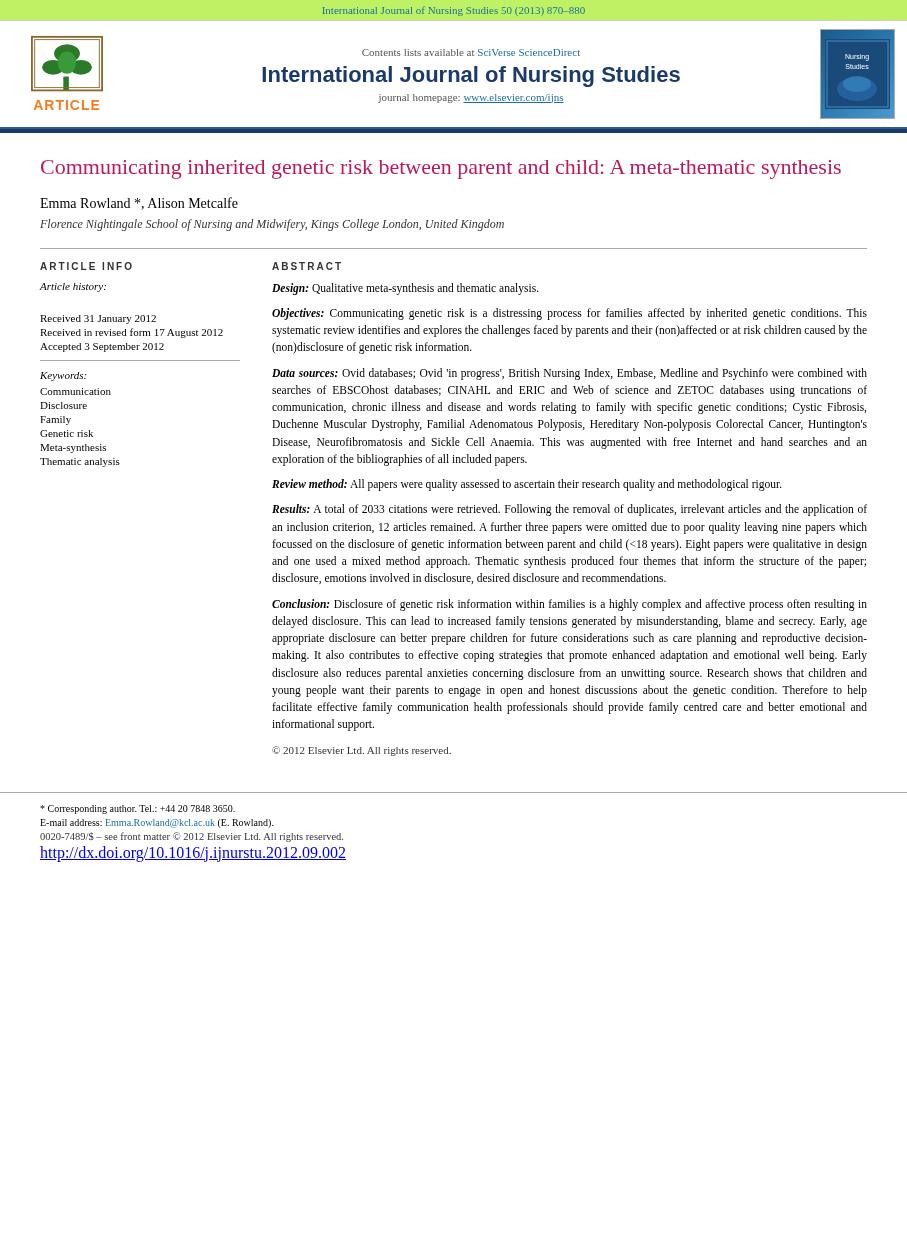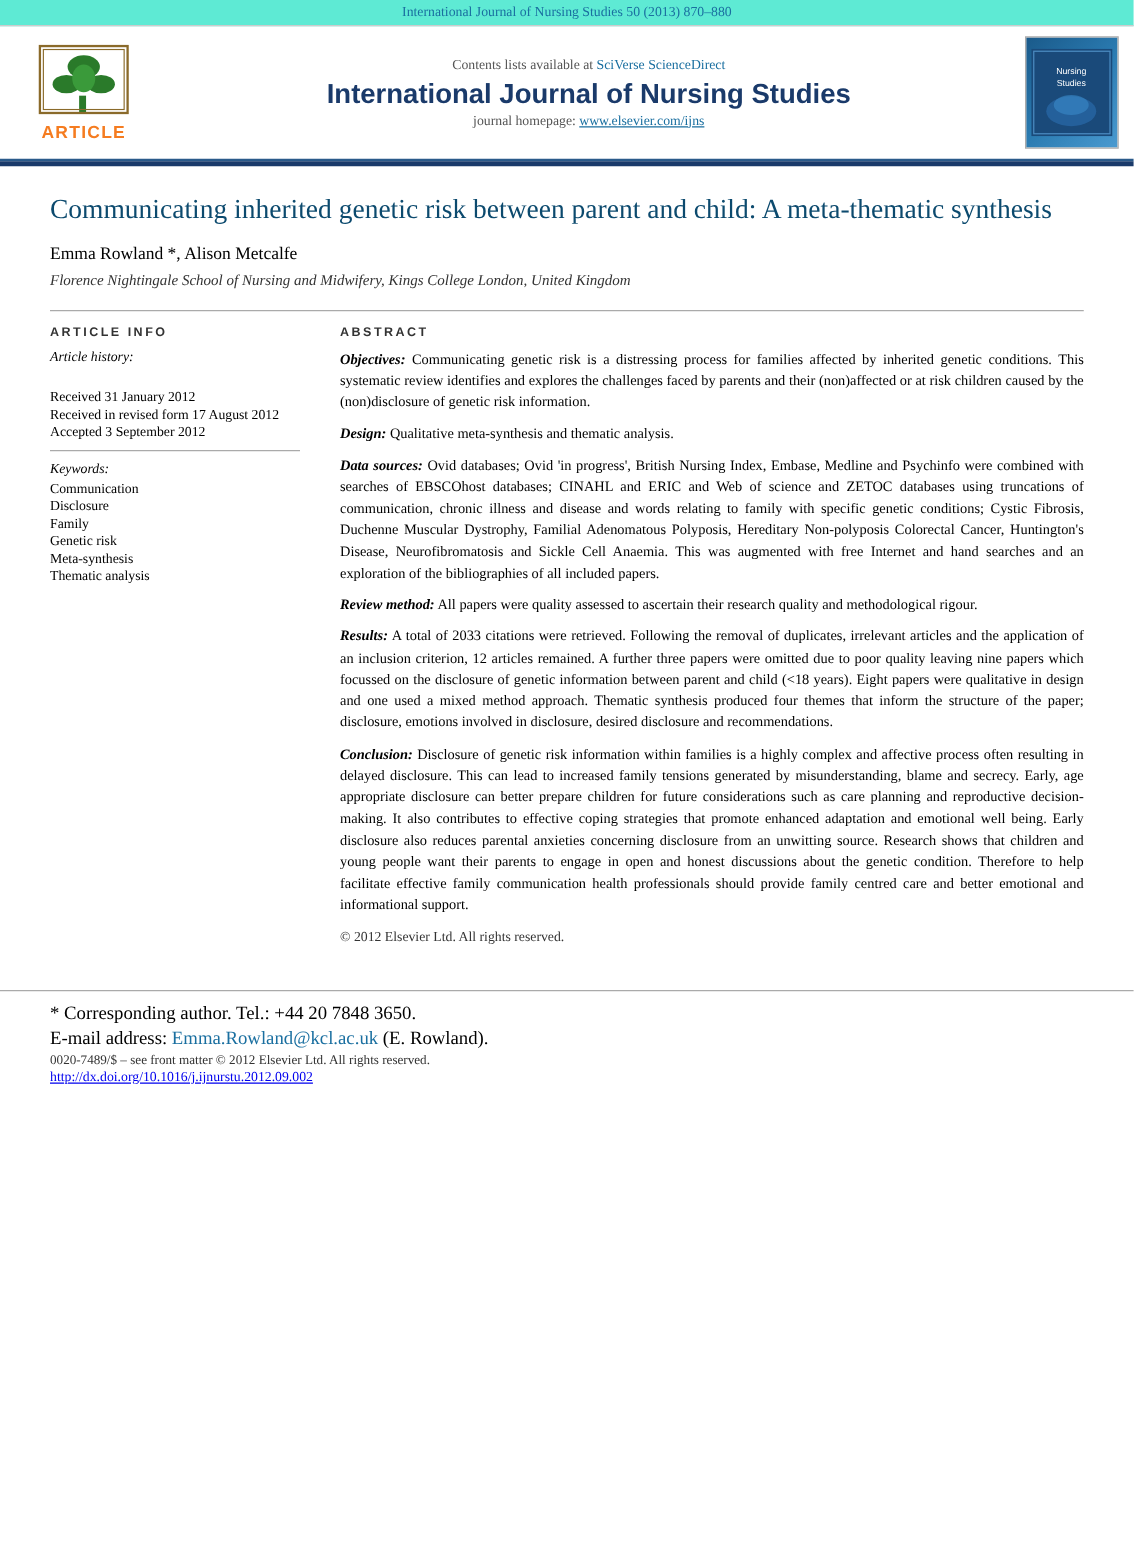--- a/index.html
+++ b/index.html
@@ -6,21 +6,21 @@
     body {
       font-family: 'Times New Roman', Times, serif;
       background: #fff;
       color: #000;
       font-size: 13px;
       width: 907px;
       min-height: 1238px;
     }
 
     .top-bar {
-      background: #5eead4;
+      background: #bef264;
       text-align: center;
       font-size: 11px;
       color: #1a6fa0;
       padding: 4px 0;
       border-bottom: 1px solid #ccc;
     }
 
     .journal-header {
       display: flex;
       align-items: center;
@@ -107,21 +107,21 @@
       margin: 0;
     }
 
     .paper-content {
       padding: 20px 40px;
     }
 
     .paper-title {
       font-size: 22px;
       font-weight: normal;
-      color: #0c4a6e;
+      color: #be185d;
       margin-bottom: 14px;
       line-height: 1.3;
     }
 
     .authors {
       font-size: 14px;
       margin-bottom: 5px;
     }
 
     .affiliation {
@@ -216,36 +216,36 @@
       margin: 16px 0 10px 0;
     }
 
     .footer-section {
       padding: 0 40px 16px 40px;
       font-size: 11px;
     }
 
     .footer-note {
       margin-bottom: 3px;
-      font-size: 15px;
+      font-size: 10px;
     }
 
     .footer-note a {
       color: #1a6fa0;
       text-decoration: none;
     }
 
     .footer-issn {
       font-size: 10.5px;
       color: #333;
       margin-bottom: 2px;
     }
 
     .footer-doi {
-      font-size: 11px;
+      font-size: 16px;
       color: #1a6fa0;
     }
   </style>
 </head>
 <body>
 
 <div class="top-bar">
   <span>International Journal of Nursing Studies 50 (2013) 870–880</span>
 </div>
 
@@ -324,25 +324,25 @@
       <div class="keyword-item">Family</div>
       <div class="keyword-item">Genetic risk</div>
       <div class="keyword-item">Meta-synthesis</div>
       <div class="keyword-item">Thematic analysis</div>
     </div>
 
     <div class="right-col">
       <div class="section-header">ABSTRACT</div>
 
       <div class="abstract-para">
+        <span class="label">Design:</span><span> Qualitative meta-synthesis and thematic analysis.</span>
+      </div>
+
+      <div class="abstract-para">
         <span class="label">Objectives:</span><span> Communicating genetic risk is a distressing process for families affected by inherited genetic conditions. This systematic review identifies and explores the challenges faced by parents and their (non)affected or at risk children caused by the (non)disclosure of genetic risk information.</span>
-      </div>
-
-      <div class="abstract-para">
-        <span class="label">Design:</span><span> Qualitative meta-synthesis and thematic analysis.</span>
       </div>
 
       <div class="abstract-para">
         <span class="label">Data sources:</span><span> Ovid databases; Ovid 'in progress', British Nursing Index, Embase, Medline and Psychinfo were combined with searches of EBSCOhost databases; CINAHL and ERIC and Web of science and ZETOC databases using truncations of communication, chronic illness and disease and words relating to family with specific genetic conditions; Cystic Fibrosis, Duchenne Muscular Dystrophy, Familial Adenomatous Polyposis, Hereditary Non-polyposis Colorectal Cancer, Huntington's Disease, Neurofibromatosis and Sickle Cell Anaemia. This was augmented with free Internet and hand searches and an exploration of the bibliographies of all included papers.</span>
       </div>
 
       <div class="abstract-para">
         <span class="label">Review method:</span><span> All papers were quality assessed to ascertain their research quality and methodological rigour.</span>
       </div>
 

